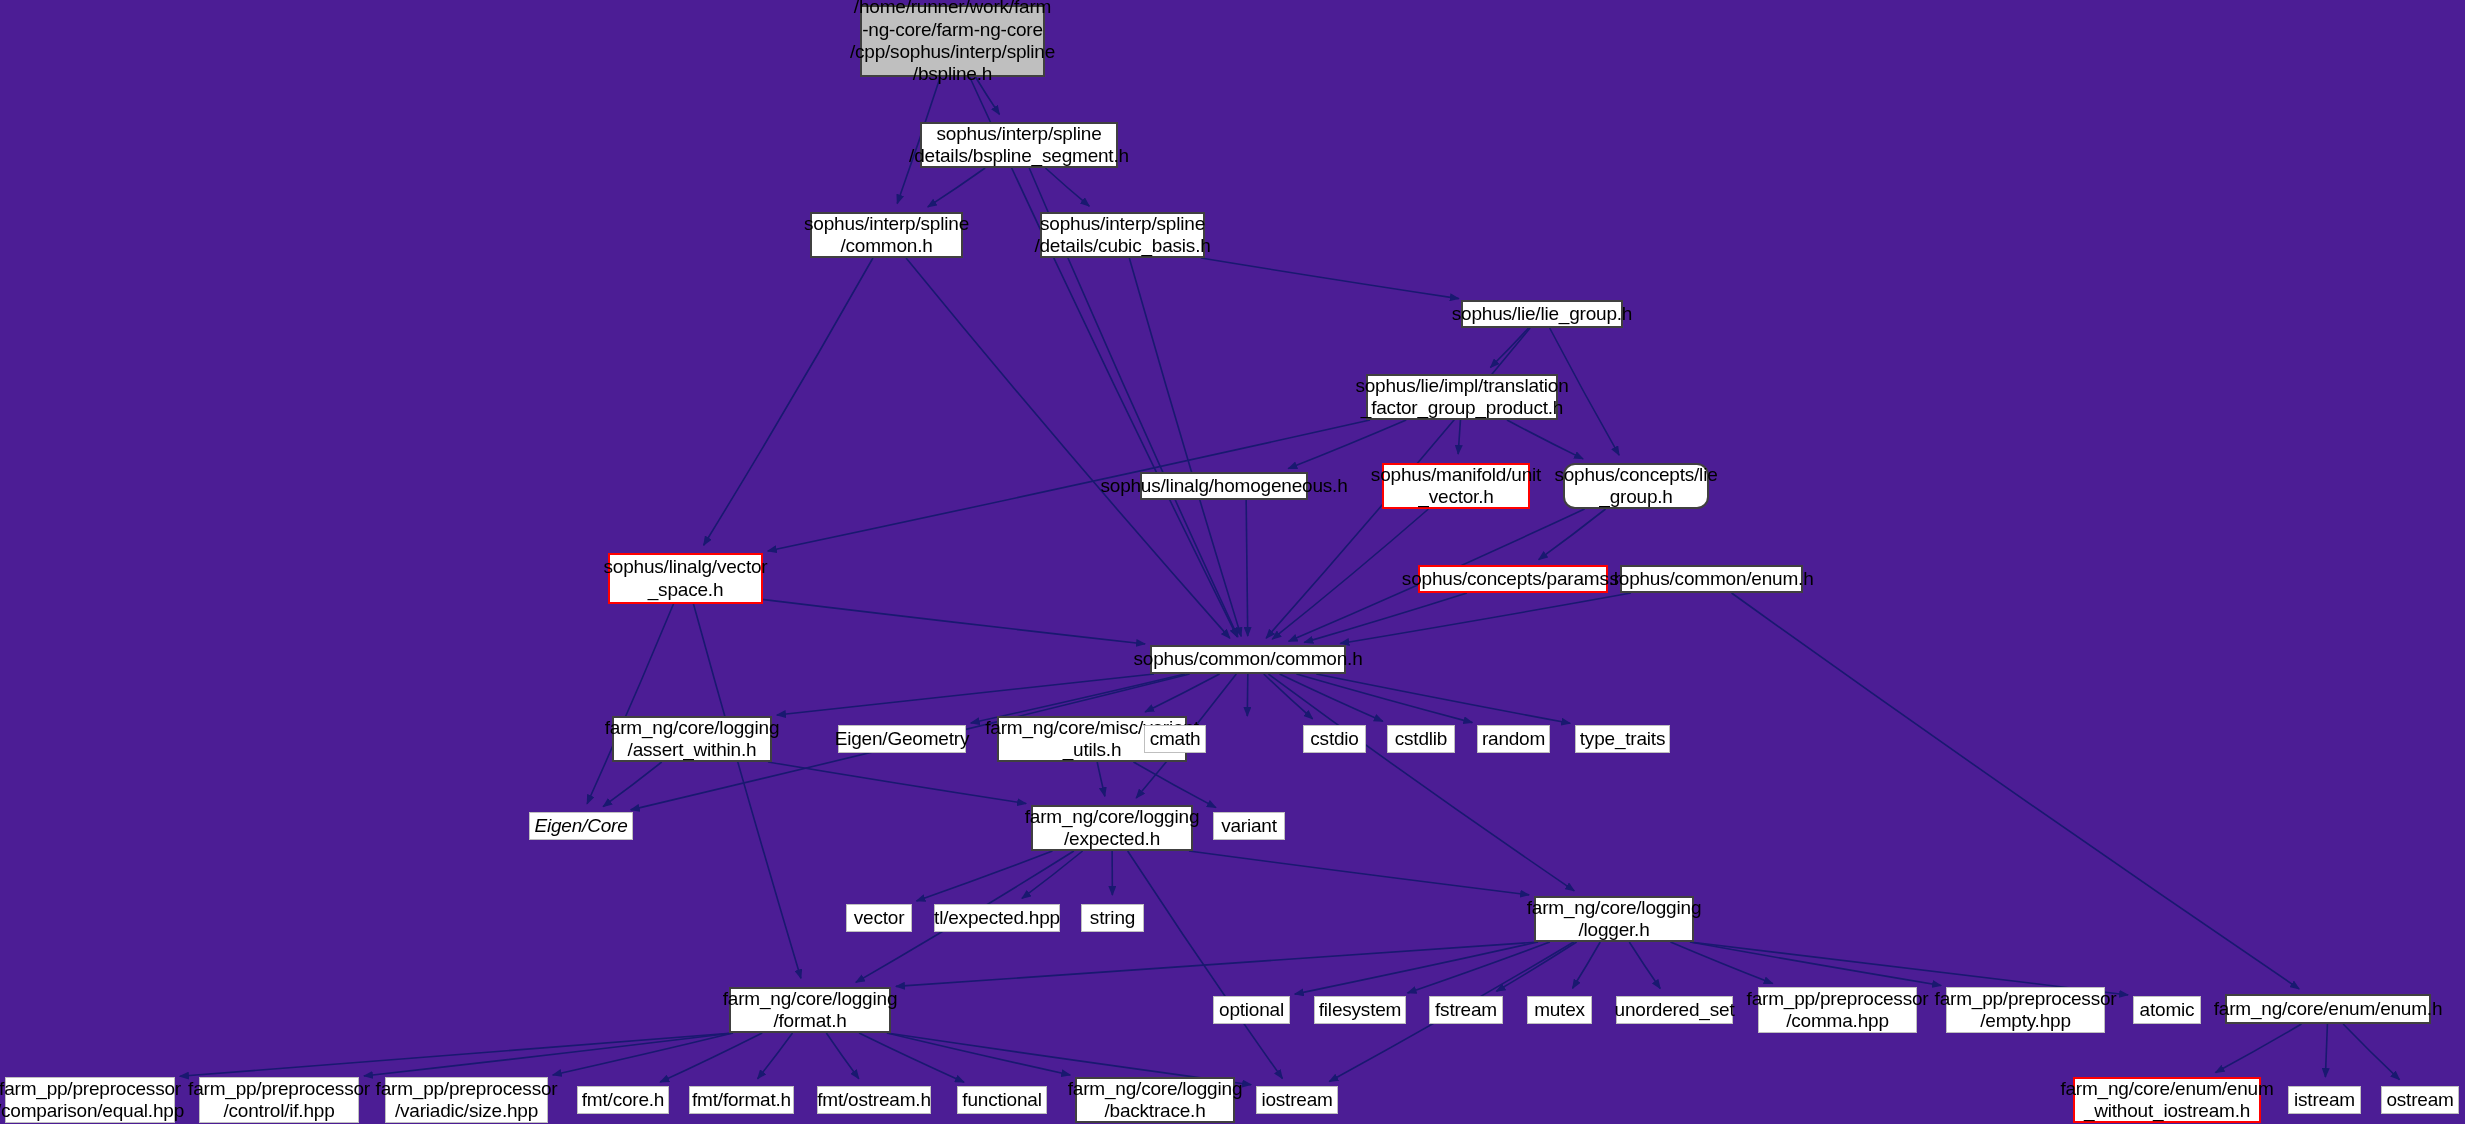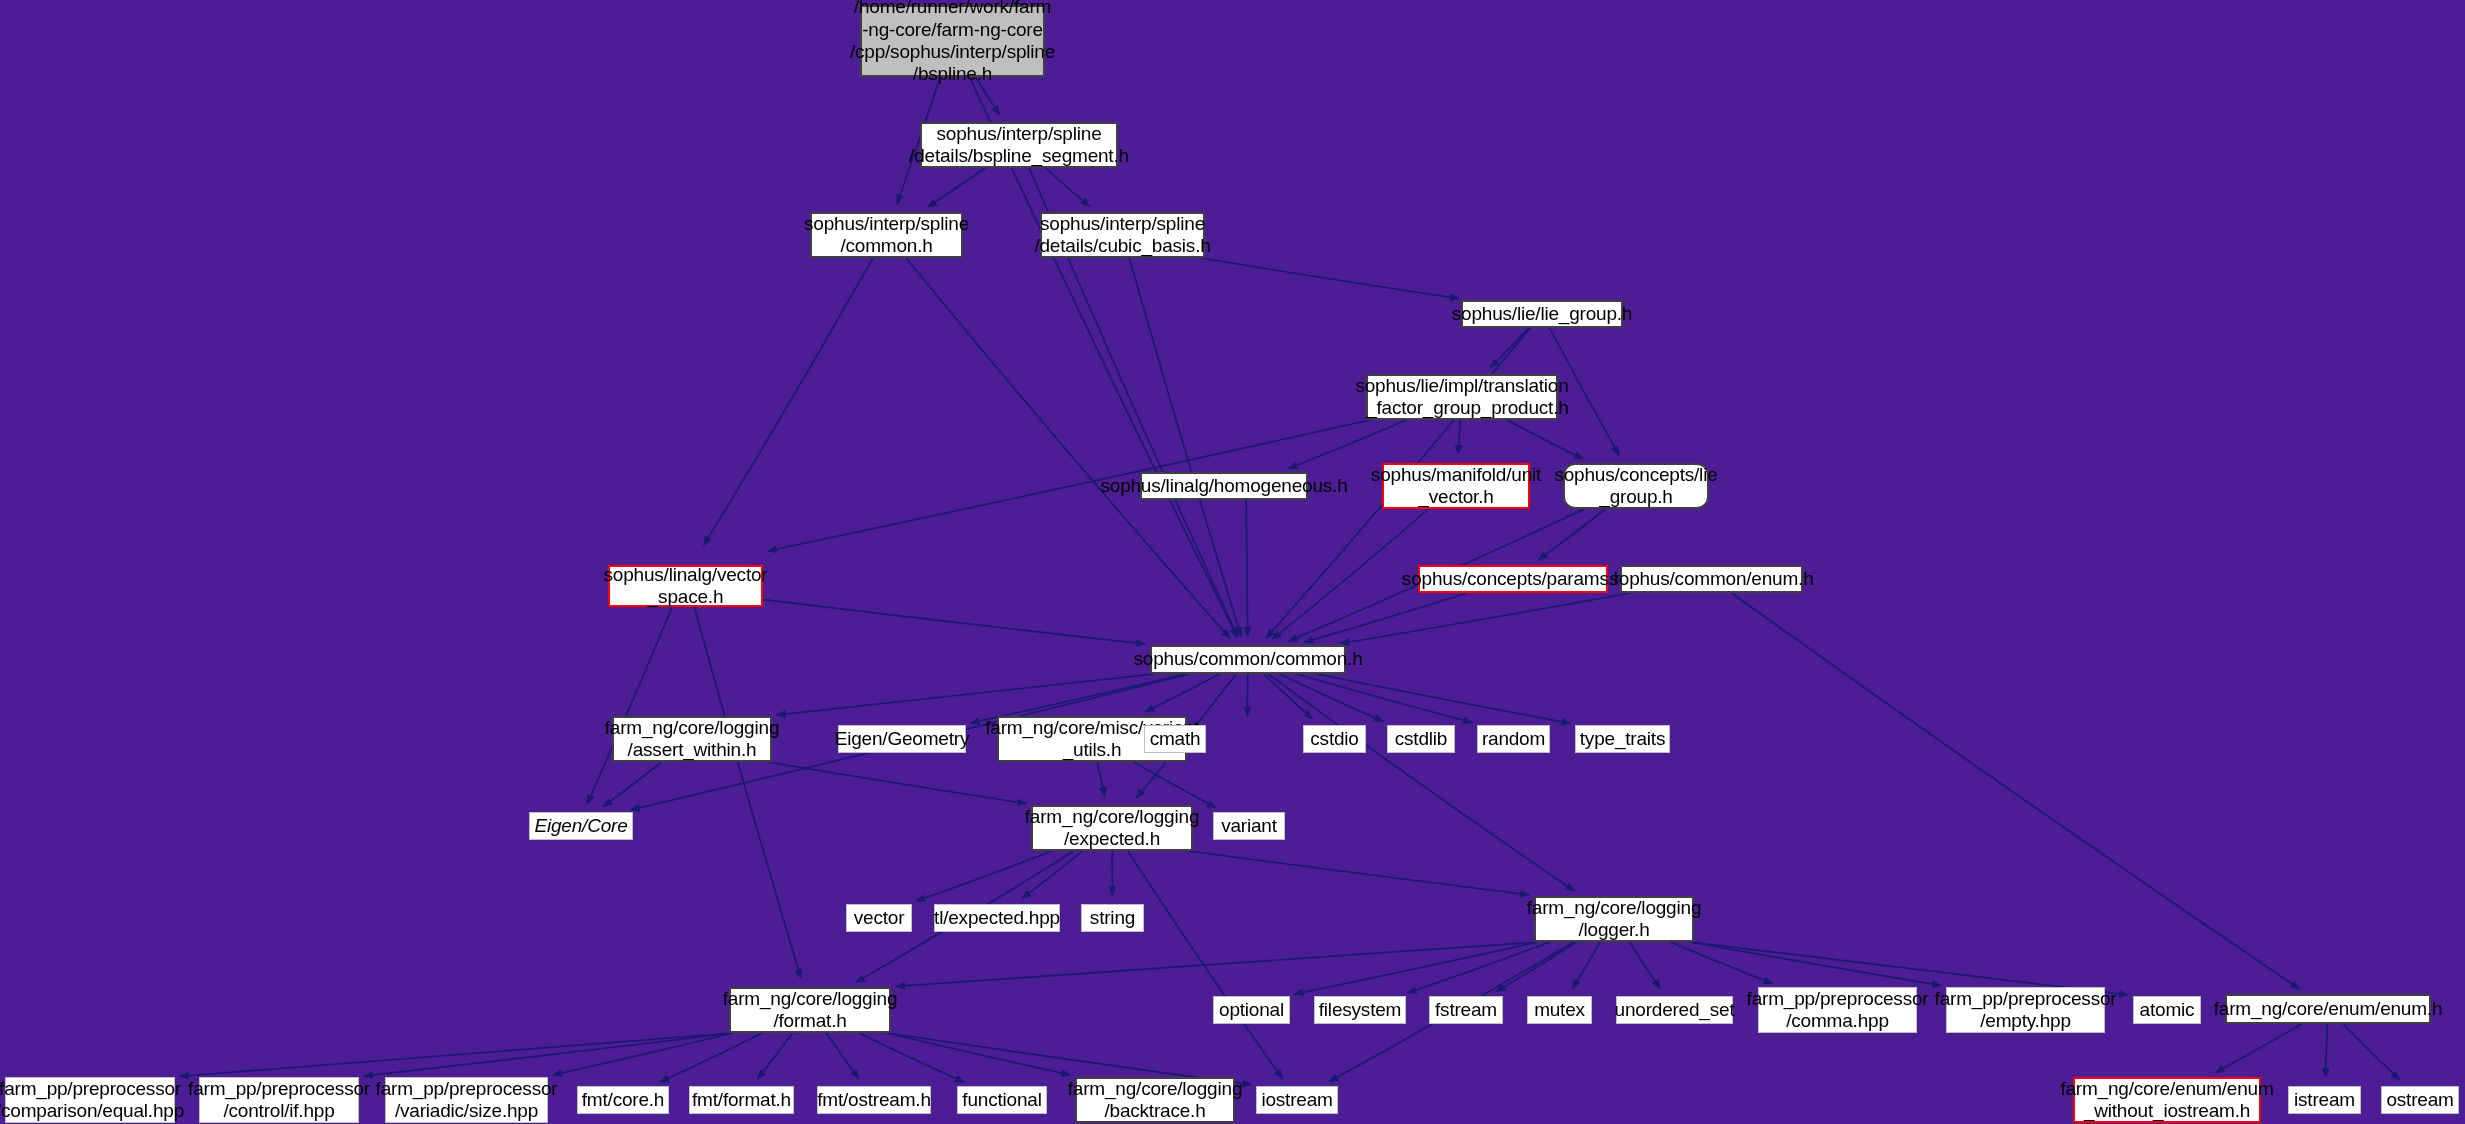--- a/index.html
+++ b/index.html
@@ -140,28 +140,28 @@
 -ng-core/farm-ng-core
 /cpp/sophus/interp/spline
 /bspline.h</div>
       <div class="node hdr" style="left: 920px; top: 122px; width: 198px; height: 46px;">sophus/interp/spline
 /details/bspline_segment.h</div>
       <div class="node hdr" style="left: 810px; top: 212px; width: 153px; height: 46px;">sophus/interp/spline
 /common.h</div>
       <div class="node hdr" style="left: 1040px; top: 212px; width: 165px; height: 46px;">sophus/interp/spline
 /details/cubic_basis.h</div>
       <div class="node hdr" style="left: 1461px; top: 300px; width: 162px; height: 28px;">sophus/lie/lie_group.h</div>
-      <div class="node hdr" style="left: 1366px; top: 374px; width: 192px; height: 46px; text-align: right;">sophus/lie/impl/translation
+      <div class="node hdr" style="left: 1366px; top: 374px; width: 192px; height: 46px;">sophus/lie/impl/translation
 _factor_group_product.h</div>
       <div class="node hdr" style="left: 1140px; top: 472px; width: 168px; height: 28px;">sophus/linalg/homogeneous.h</div>
       <div class="node warn" style="left: 1382px; top: 463px; width: 148px; height: 46px;">sophus/manifold/unit
 _vector.h</div>
       <div class="node hdr" style="left: 1563px; top: 463px; width: 146px; height: 46px; border-radius: 12px;">sophus/concepts/lie
 _group.h</div>
-      <div class="node warn" style="left: 608px; top: 553px; width: 155px; height: 42px; margin-top: 12px;">sophus/linalg/vector
+      <div class="node warn" style="left: 608px; top: 553px; width: 155px; height: 51px;">sophus/linalg/vector
 _space.h</div>
       <div class="node warn" style="left: 1418px; top: 565px; width: 190px; height: 28px;">sophus/concepts/params.h</div>
       <div class="node hdr" style="left: 1620px; top: 565px; width: 183px; height: 28px;">sophus/common/enum.h</div>
       <div class="node hdr" style="left: 1150px; top: 645px; width: 196px; height: 29px;">sophus/common/common.h</div>
       <div class="node hdr" style="left: 612px; top: 716px; width: 160px; height: 46px;">farm_ng/core/logging
 /assert_within.h</div>
       <div class="node sys" style="left: 838px; top: 725px; width: 128px; height: 28px;">Eigen/Geometry</div>
       <div class="node hdr" style="left: 997px; top: 716px; width: 190px; height: 46px;">farm_ng/core/misc/variant
 _utils.h</div>
       <div class="node sys" style="left: 1144px; top: 725px; width: 62px; height: 28px;">cmath</div>

